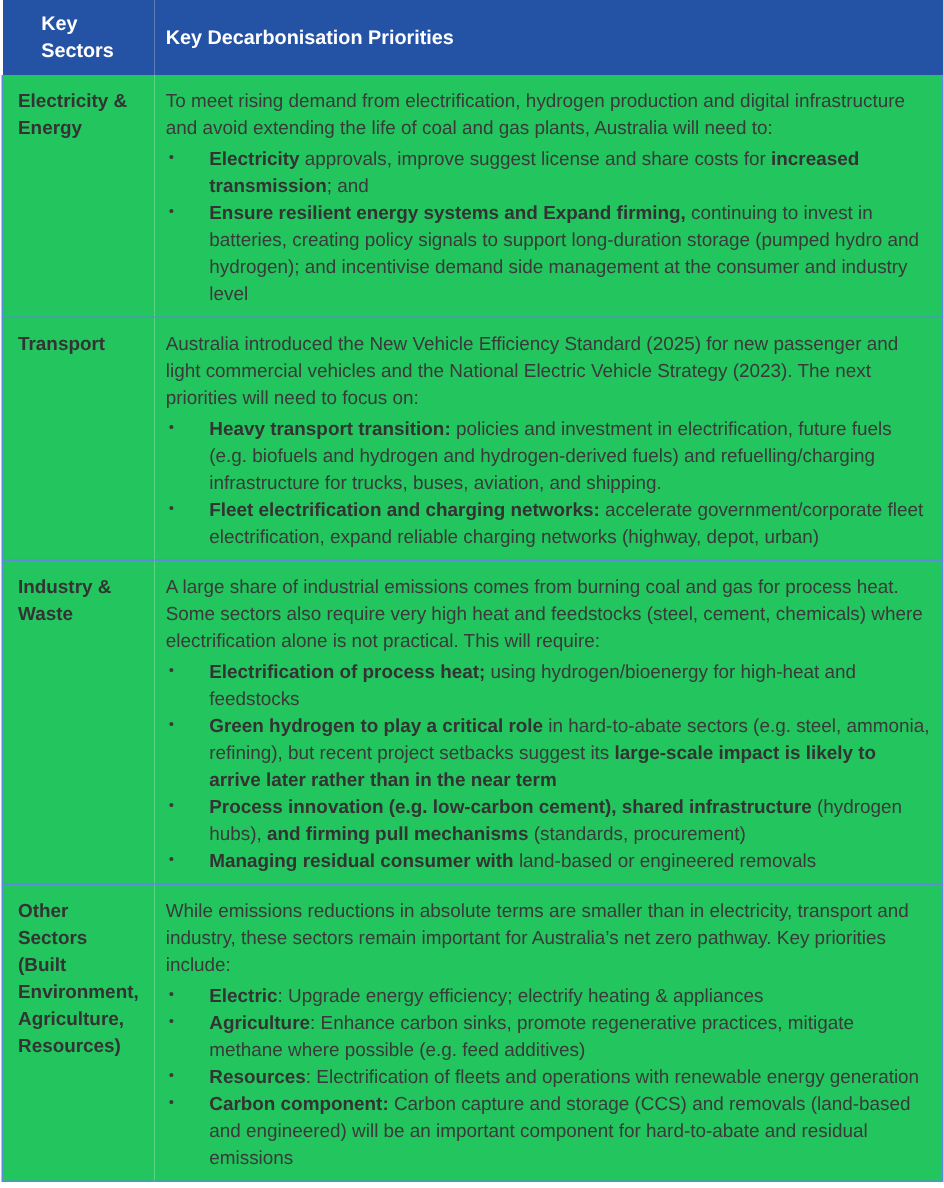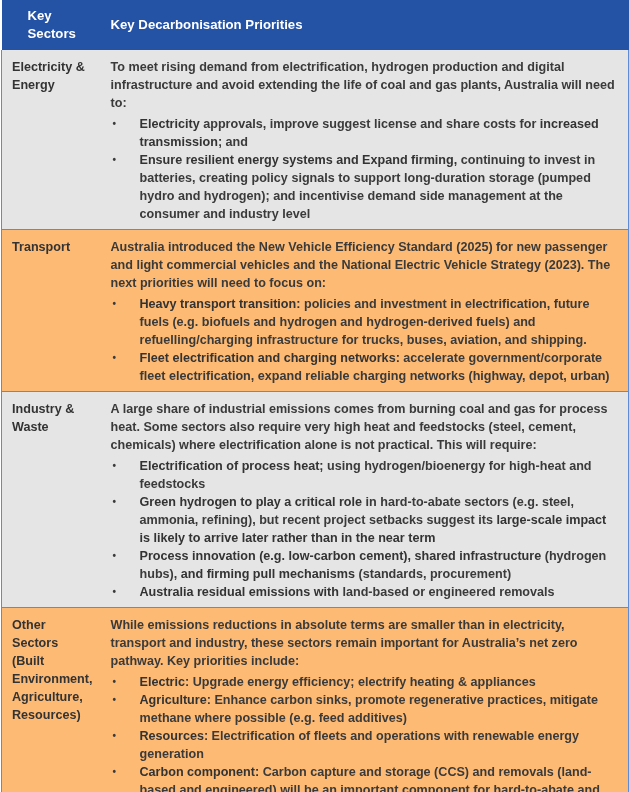--- a/index.html
+++ b/index.html
@@ -2,24 +2,24 @@
 <html><head>
   <meta charset="utf-8">
   <style>
     html, body { margin: 0; padding: 0; background: #ffffff; }
     body { width: 629px; height: 792px; overflow: hidden; font-family: "Liberation Sans", "DejaVu Sans", sans-serif; color: #3a3a3a; }
     table.prio { border-collapse: collapse; width: 627px; margin-left: 1px; table-layout: fixed; font-size: 12.6px; line-height: 18px; }
     table.prio col.c1 { width: 101px; }
     table.prio col.c2 { width: 526px; }
     thead th { background: #2452a4; color: #ffffff; font-weight: bold; text-align: left; font-size: 13.2px; padding: 7px 10px 7px 26px; height: 20px; }
     thead th.c2h { padding-left: 8px; }
-    tbody td { vertical-align: top; padding: 8px 8px 6px 10px; border-left: 1.5px solid #5c8bd8; border-right: 1.5px solid #5c8bd8; font-weight: bold; }
+    tbody td { vertical-align: top; padding: 8px 8px 6px 10px; border-left: 1.5px solid #5c8bd8; border-right: 1.5px solid #5c8bd8; }
     tbody tr { border-bottom: 1.5px solid #5c8bd8; }
-    tbody tr.shade td { background: #e5e5e5; }
-    tbody tr.plain td { background: #fdba74; }
+    tbody tr.shade td { background: #22c55e; }
+    tbody tr.plain td { background: #22c55e; }
     td.sector { font-weight: bold; color: #333333; border-right: none; }
     td.prios { border-left: none; padding-left: 8px; }
     .intro { margin: 0 0 3px 0; }
     ul { margin: 0; padding: 0; list-style: none; }
     ul li { position: relative; padding-left: 29px; }
     ul li .bullet { position: absolute; left: 2px; top: 0; font-size: 10px; color: #3a3a3a; }
     b { color: #333333; }
     .sector-line { display: block; }
   </style>
 </head>
@@ -66,21 +66,21 @@
         <td class="sector">
           <span class="sector-line">Industry &amp;</span>
           <span class="sector-line">Waste</span>
         </td>
         <td class="prios">
           <div class="intro">A large share of industrial emissions comes from burning coal and gas for process heat. Some sectors also require very high heat and feedstocks (steel, cement, chemicals) where electrification alone is not practical. This will require:</div>
           <ul>
             <li><span class="bullet">•</span><b>Electrification of process heat;</b><span> using hydrogen/bioenergy for high-heat and feedstocks</span></li>
             <li><span class="bullet">•</span><b>Green hydrogen to play a critical role</b><span> in hard-to-abate sectors (e.g. steel, ammonia, refining), but recent project setbacks suggest its </span><b>large-scale impact is likely to arrive later rather than in the near term</b></li>
             <li><span class="bullet">•</span><b>Process innovation (e.g. low-carbon cement), shared infrastructure</b><span> (hydrogen hubs), </span><b>and firming pull mechanisms</b><span> (standards, procurement)</span></li>
-            <li><span class="bullet">•</span><b>Australia residual emissions with</b><span> land-based or engineered removals</span></li>
+            <li><span class="bullet">•</span><b>Managing residual consumer with</b><span> land-based or engineered removals</span></li>
           </ul>
         </td>
       </tr>
       <tr class="plain">
         <td class="sector">
           <span class="sector-line">Other</span>
           <span class="sector-line">Sectors</span>
           <span class="sector-line">(Built</span>
           <span class="sector-line">Environment,</span>
           <span class="sector-line">Agriculture,</span>

